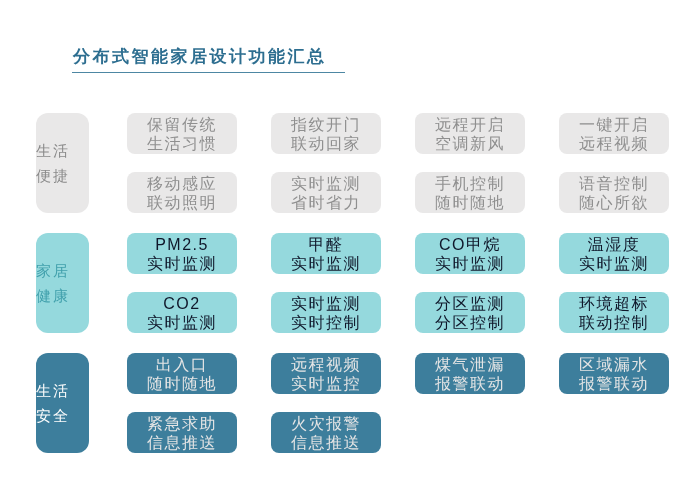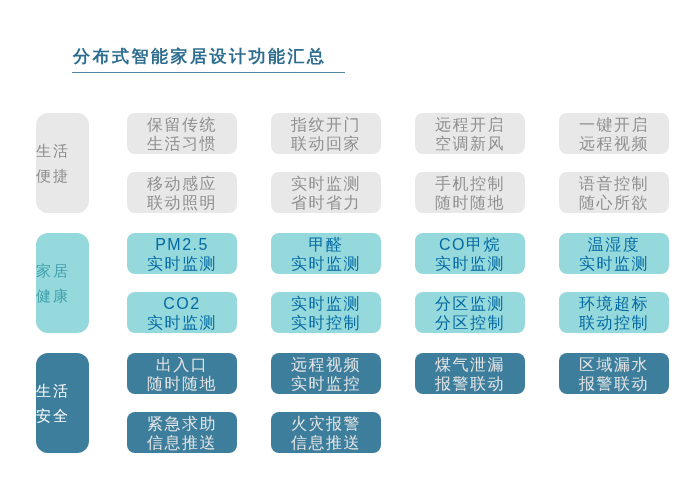--- a/index.html
+++ b/index.html
@@ -41,21 +41,21 @@
     width: 110px; height: 41px; border-radius: 8px;
     display: flex; flex-direction: column; justify-content: center; align-items: center;
     font-size: 16px; line-height: 19px; letter-spacing: 1.5px;
   }
 
   
   .theme-gray .section-label { background: #e9e8e8; color: #8a8a8a; }
   .theme-gray .item          { background: #e9e8e8; color: #8f8f8f; }
 
   .theme-teal .section-label { background: #95d9dd; color: #41a0ac; }
-  .theme-teal .item          { background: #95d9dd; color: #0369a1; }
+  .theme-teal .item          { background: #95d9dd; color: #0f172a; }
 
   .theme-dark .section-label { background: #3d7e9c; color: #fdfdfd; }
   .theme-dark .item          { background: #3d7e9c; color: #e5e5e5; }
 </style>
 </head>
 <body>
 
 <div class="page">
 
   <div class="title">分布式智能家居设计功能汇总</div>

